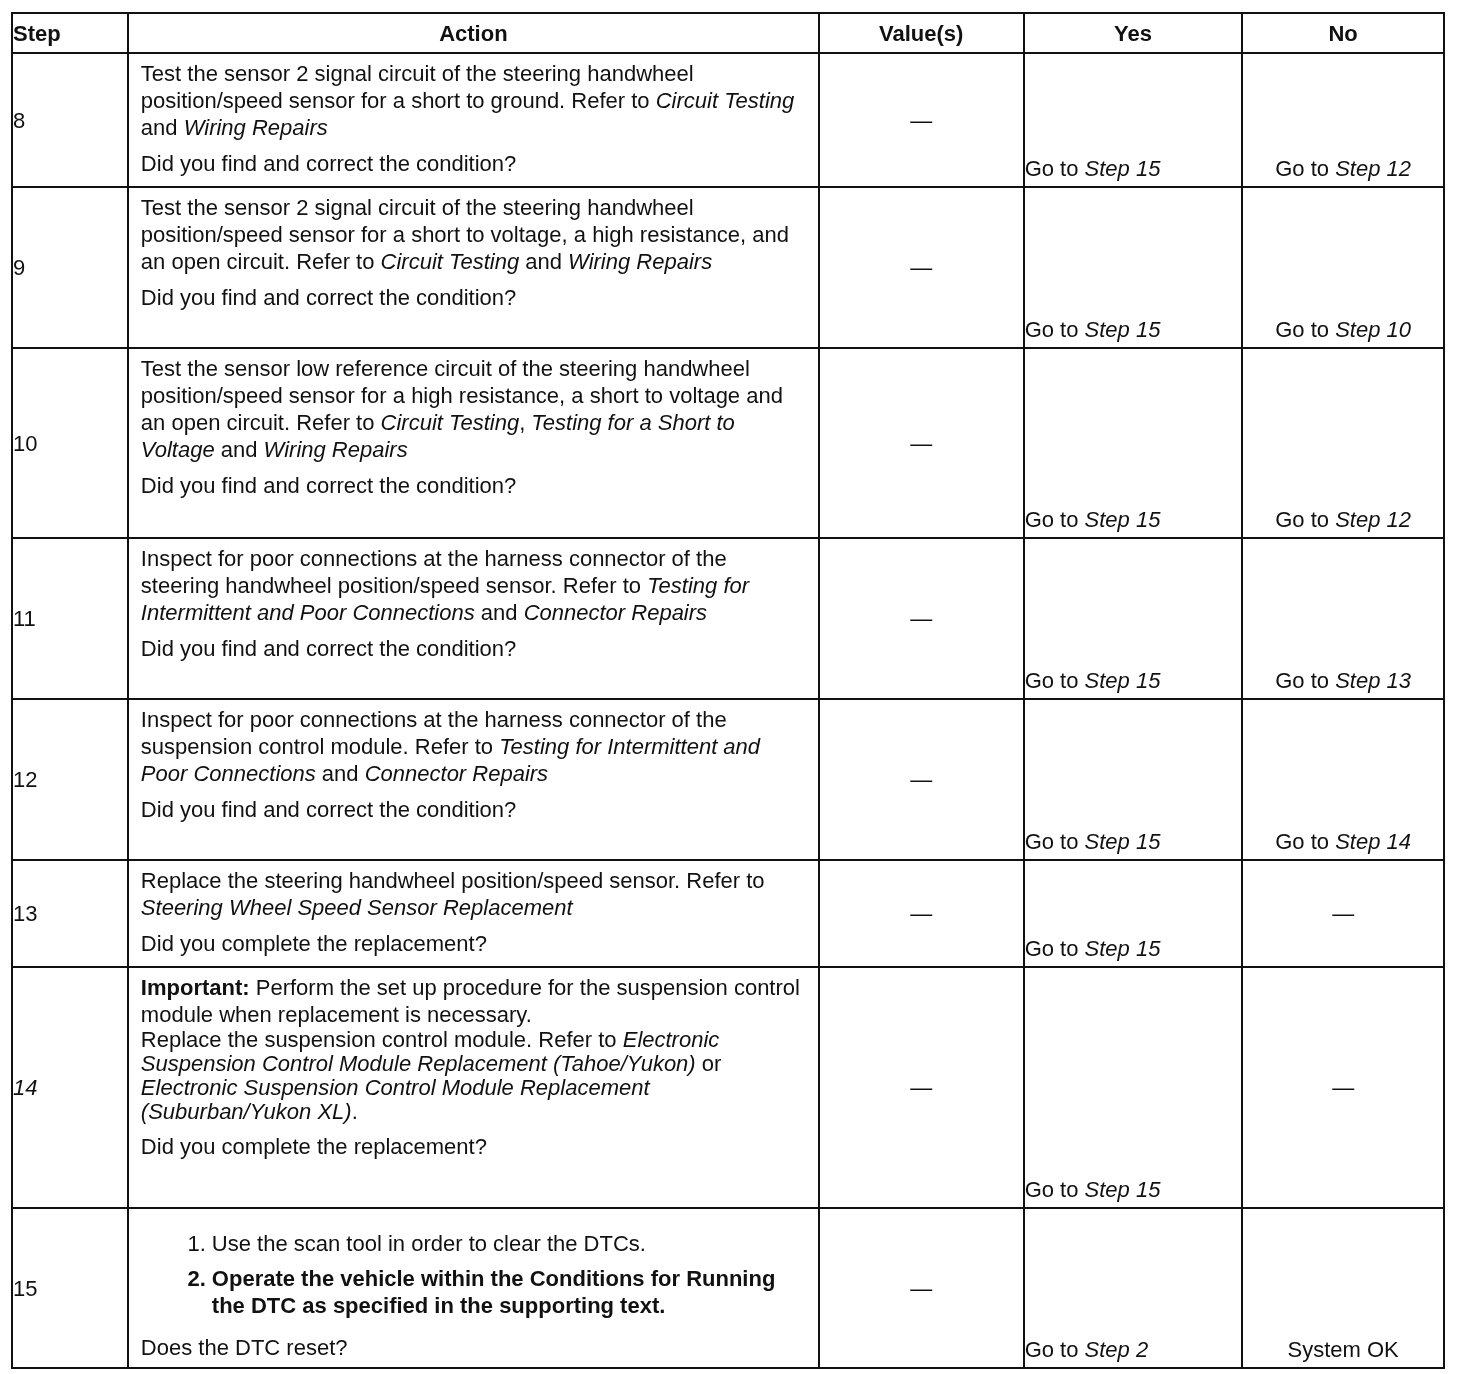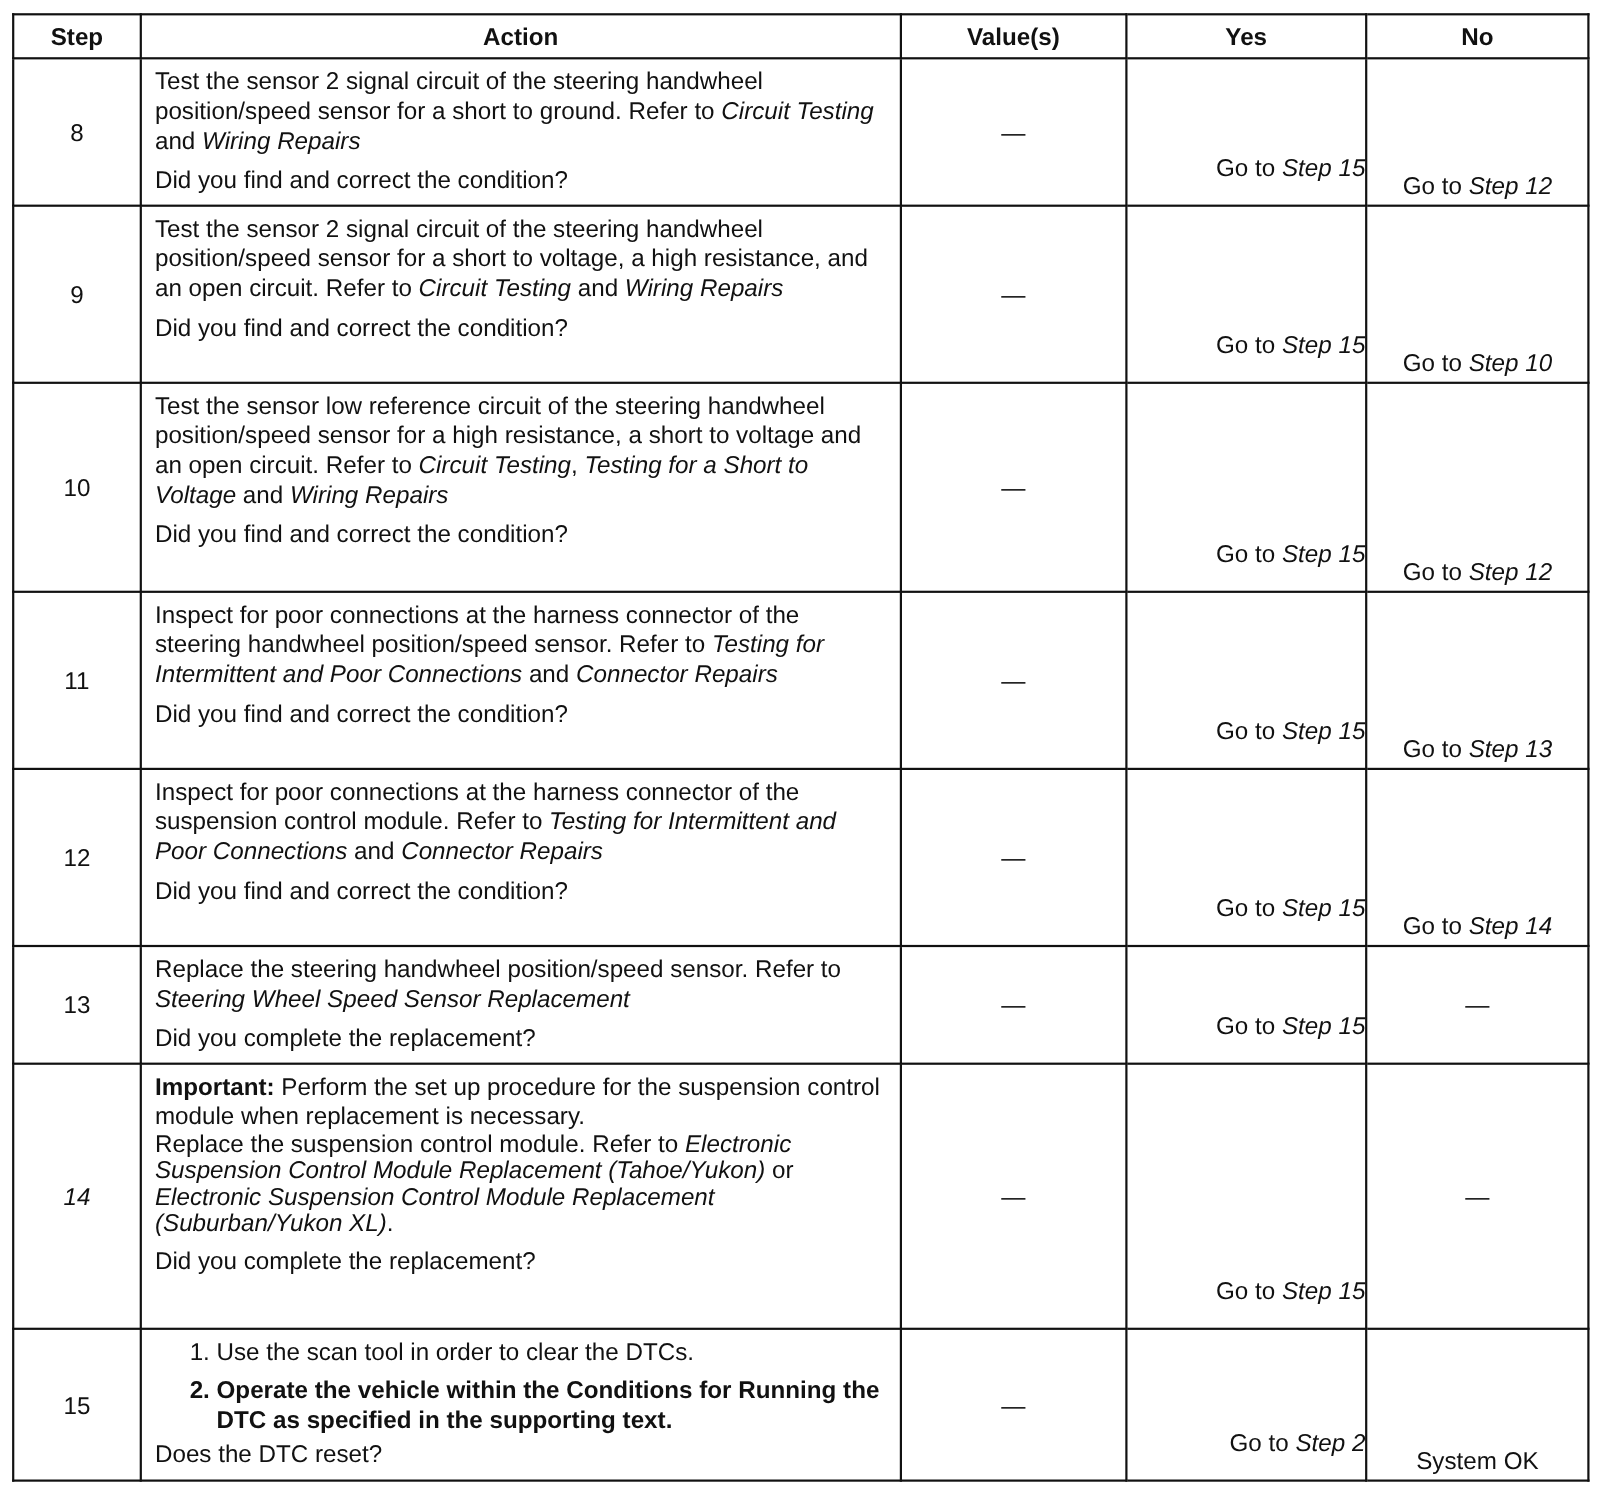--- a/index.html
+++ b/index.html
@@ -1,31 +1,31 @@
 <!DOCTYPE html>
 <html><head>
 <meta charset="utf-8">
 <style>
   html, body { margin:0; padding:0; background:#ffffff; }
   body { width:1472px; height:1374px; position:relative; font-family:"Liberation Sans", sans-serif; color:#111; }
   table { position:absolute; left:11px; top:12px; border-collapse:collapse; width:1434px; }
   td, th { border:2px solid #111; font-size:22px; line-height:27px; vertical-align:top; padding:0; }
   th { height:38px; font-weight:bold; vertical-align:middle; }
-  .c-step { width:114px; text-align:center; vertical-align:middle; }
+  .c-step { width:114px; text-align:left; vertical-align:middle; }
   .c-action { width:668px; padding:6px 10px 6px 12px; }
   .c-val { width:203px; text-align:center; vertical-align:middle; }
-  .c-yes { width:217px; text-align:right; vertical-align:bottom; padding-bottom:20px; }
+  .c-yes { width:217px; text-align:left; vertical-align:bottom; padding-bottom:4px; }
   .c-no { width:200px; text-align:center; vertical-align:bottom; padding-bottom:4px; }
   .c-no.mid { vertical-align:middle; padding-bottom:0; }
   .para { margin:0; }
   .para + .para { margin-top:0; }
   .q { margin-top:9px; }
   i { font-style:italic; }
   b { font-weight:bold; }
-  ol { margin:0; padding-left:56px; }
+  ol { margin:15px; padding-left:56px; }
   ol li { margin-bottom:8px; }
   ol li:last-child { margin-bottom:4px;font-weight:bold; }
 </style>
 </head>
 <body>
 
 <table>
   <thead>
     <tr>
       <th class="c-step">Step</th>

